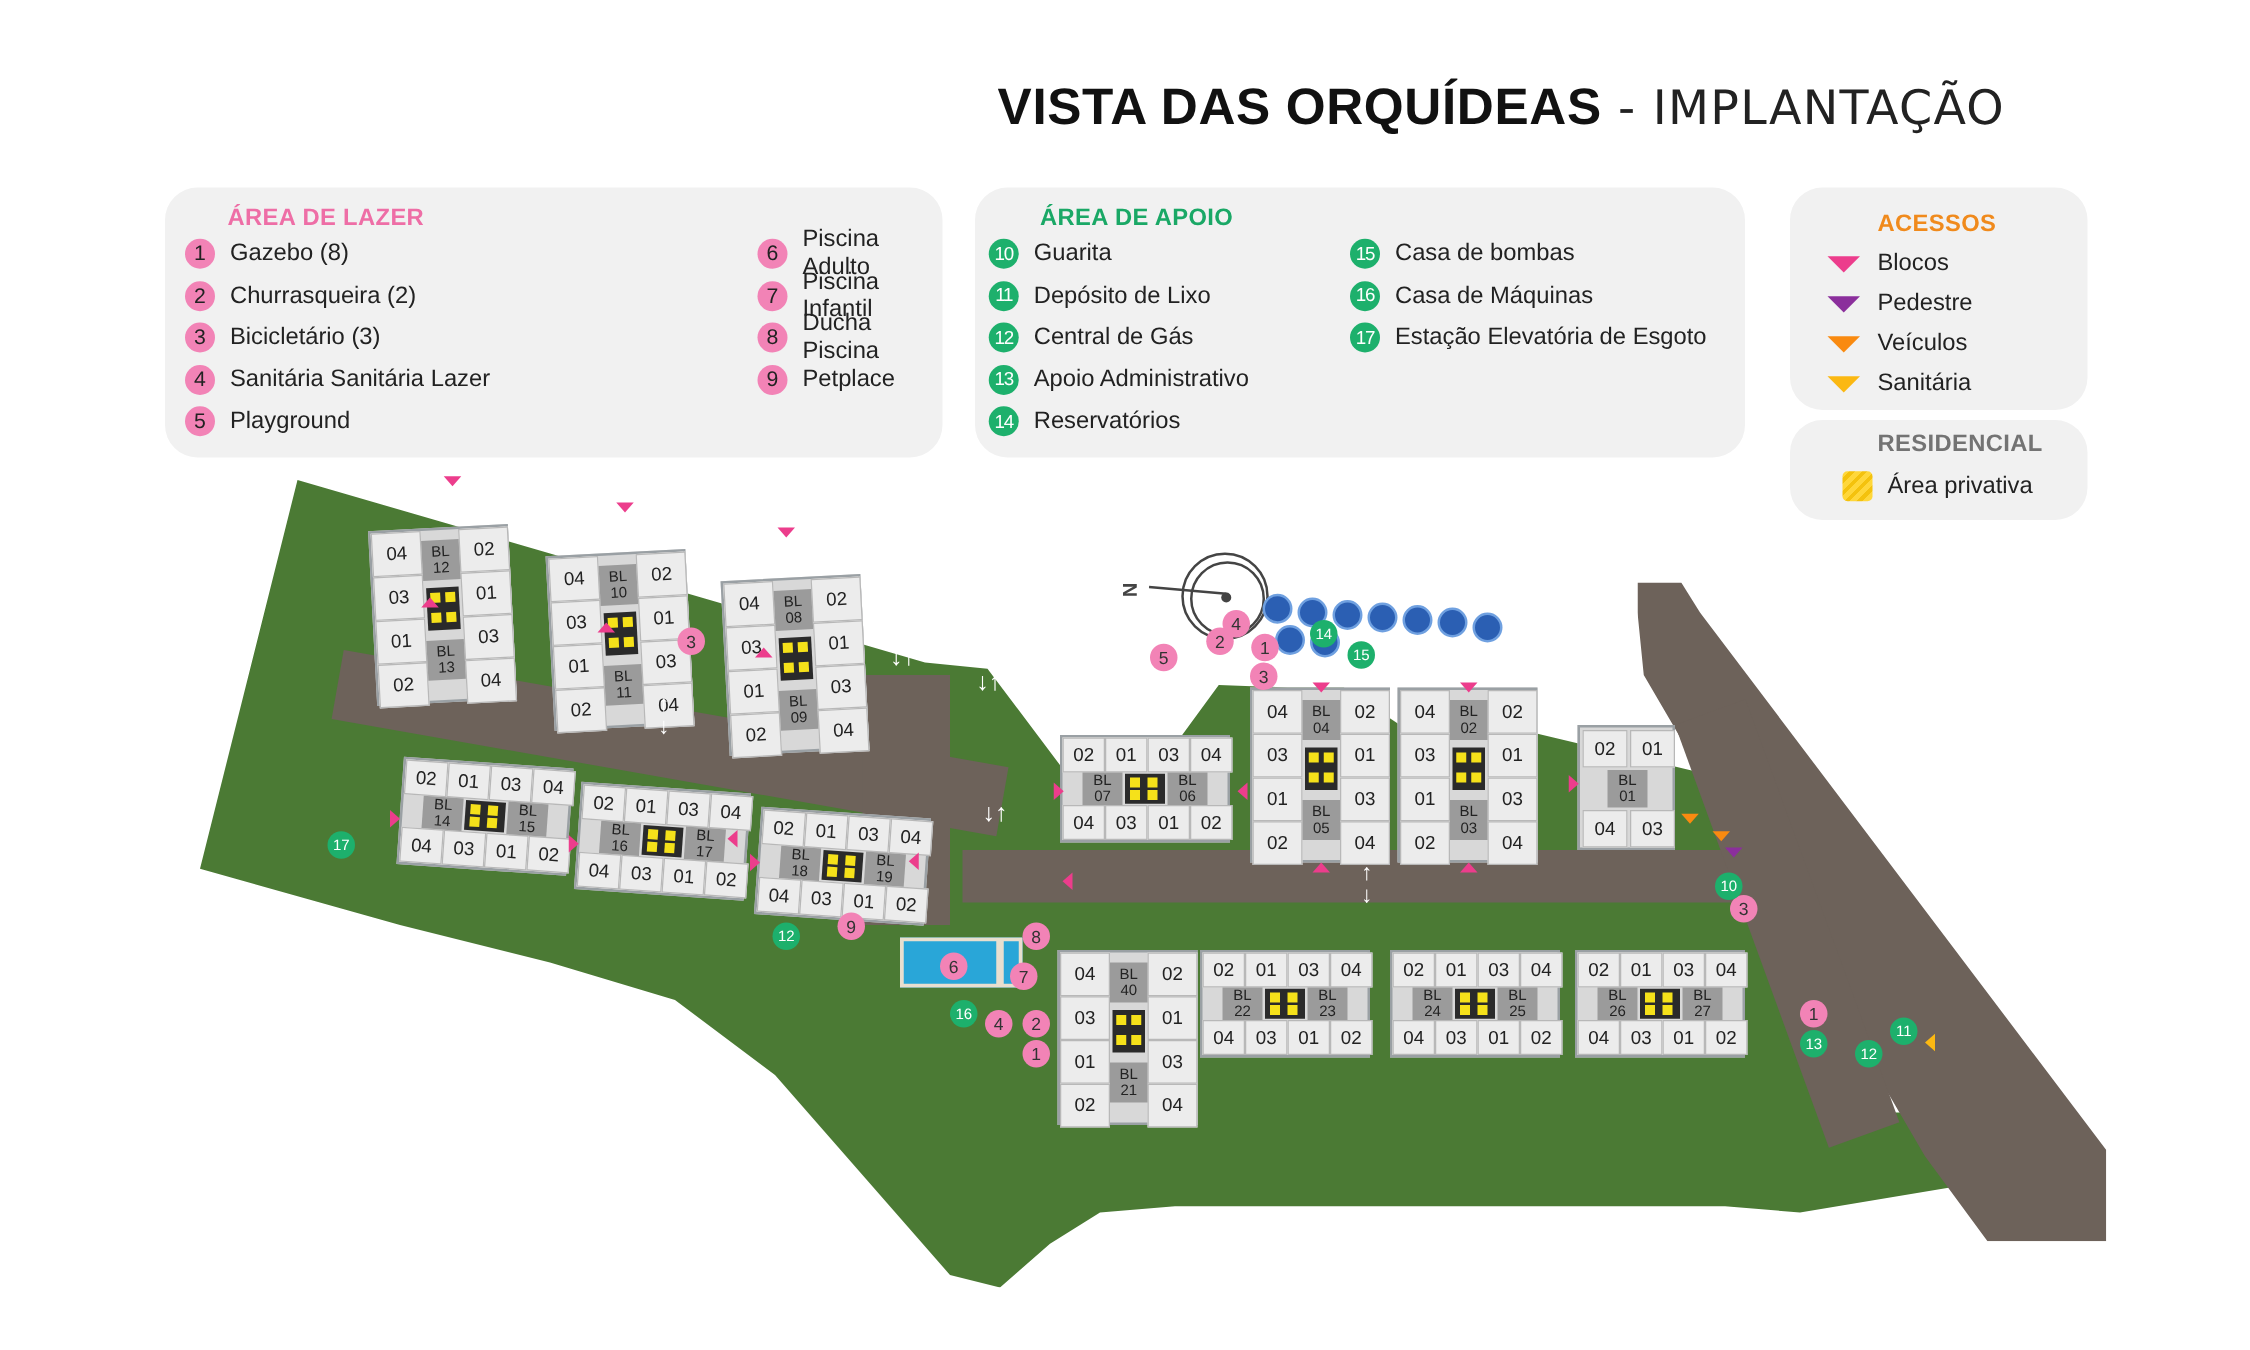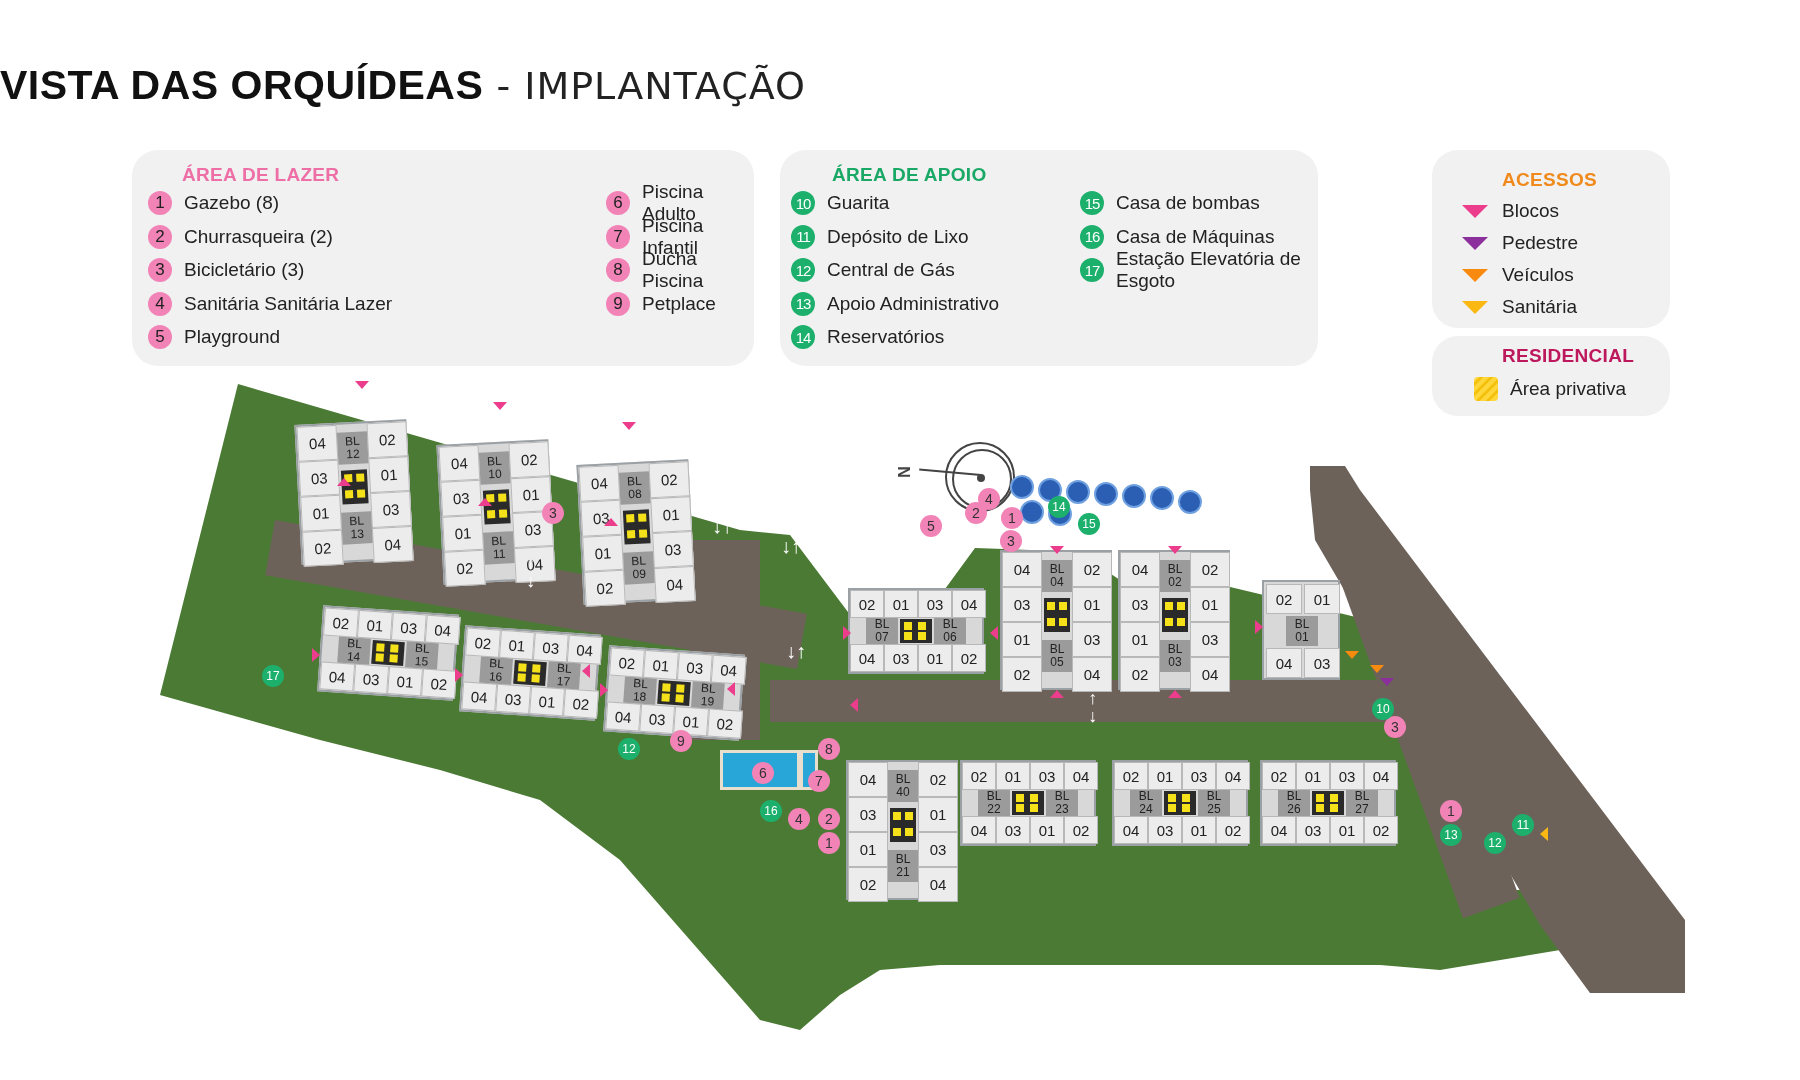--- a/index.html
+++ b/index.html
@@ -1,17 +1,17 @@
 <!DOCTYPE html>
 <html><head>
 <meta charset="utf-8">
 <style>
   *{box-sizing:border-box;margin:0;padding:0}
   html,body{width:1800px;height:1080px;background:#fff;overflow:hidden;font-family:"Liberation Sans","DejaVu Sans",sans-serif;color:#222}
-  #title{position:absolute;left:0;top:62px;width:1604px;text-align:left;font-size:41px;letter-spacing:.5px}
+  #title{position:absolute;left:0;top:62px;width:1604px;text-align:right;font-size:41px;letter-spacing:.5px}
   #title .b{font-weight:700;color:#111}
   #title .l{font-weight:400;color:#222;font-family:"DejaVu Sans",sans-serif;font-size:38px;letter-spacing:1px}
   .panel{position:absolute;background:#f1f1f1;border-radius:26px}
   .panel h3{position:absolute;font-size:19px;font-weight:700;letter-spacing:.3px}
   .legend-item{position:absolute;display:flex;align-items:center;font-size:19px;color:#222;height:26px}
   .badge{width:24px;height:24px;border-radius:50%;color:#222;font-size:17px;display:flex;align-items:center;justify-content:center;margin-right:12px;flex:none}
   .badge.pink{background:#f283b6}
   .badge.green{background:#1db06c;color:#fff;font-size:15px;letter-spacing:-1px}
   .tri{width:0;height:0;border-left:13px solid transparent;border-right:13px solid transparent;border-top:13px solid;margin-right:14px;flex:none}
   .hatch{width:24px;height:24px;border-radius:4px;background:repeating-linear-gradient(135deg,#ffd73a 0 4px,#f4c20d 4px 7px);margin-right:12px;flex:none}
@@ -77,21 +77,21 @@
         <span class="badge pink">8</span>
         <span>Ducha Piscina</span>
       </div>
       <div class="legend-item" style="left: 474px; top: 140.5px;">
         <span class="badge pink">9</span>
         <span>Petplace</span>
       </div>
     </div>
 </div>
 
-<div class="panel" style="left:780px;top:150px;width:538px;height:216px">
+<div class="panel" style="left:780px;top:150px;width:616px;height:216px">
   <h3 style="left:52px;top:14px;color:#1aa866">ÁREA DE APOIO</h3>
   <div id="apoio-items">
       <div class="legend-item" style="left: 11px; top: 40px;">
         <span class="badge green">10</span>
         <span>Guarita</span>
       </div>
       <div class="legend-item" style="left: 11px; top: 73.5px;">
         <span class="badge green">11</span>
         <span>Depósito de Lixo</span>
       </div>
@@ -138,21 +138,21 @@
         <span>Veículos</span>
       </div>
       <div class="legend-item" style="left: 30px; top: 144px;">
         <span class="tri" style="border-top-color: rgb(251, 184, 18);"></span>
         <span>Sanitária</span>
       </div>
     </div>
 </div>
 
 <div class="panel" style="left:1432px;top:336px;width:238px;height:80px">
-  <h3 style="left:70px;top:9px;color:#be185d">RESIDENCIAL</h3>
+  <h3 style="left:70px;top:9px;color:#737373">RESIDENCIAL</h3>
   <div class="legend-item" style="left:42px;top:40px">
     <span class="hatch"></span>
     <span>Área privativa</span>
   </div>
 </div>
 
 <div id="map">
 
   <div class="compass" style="left:945px;top:62px">
     <span class="n">N</span>

